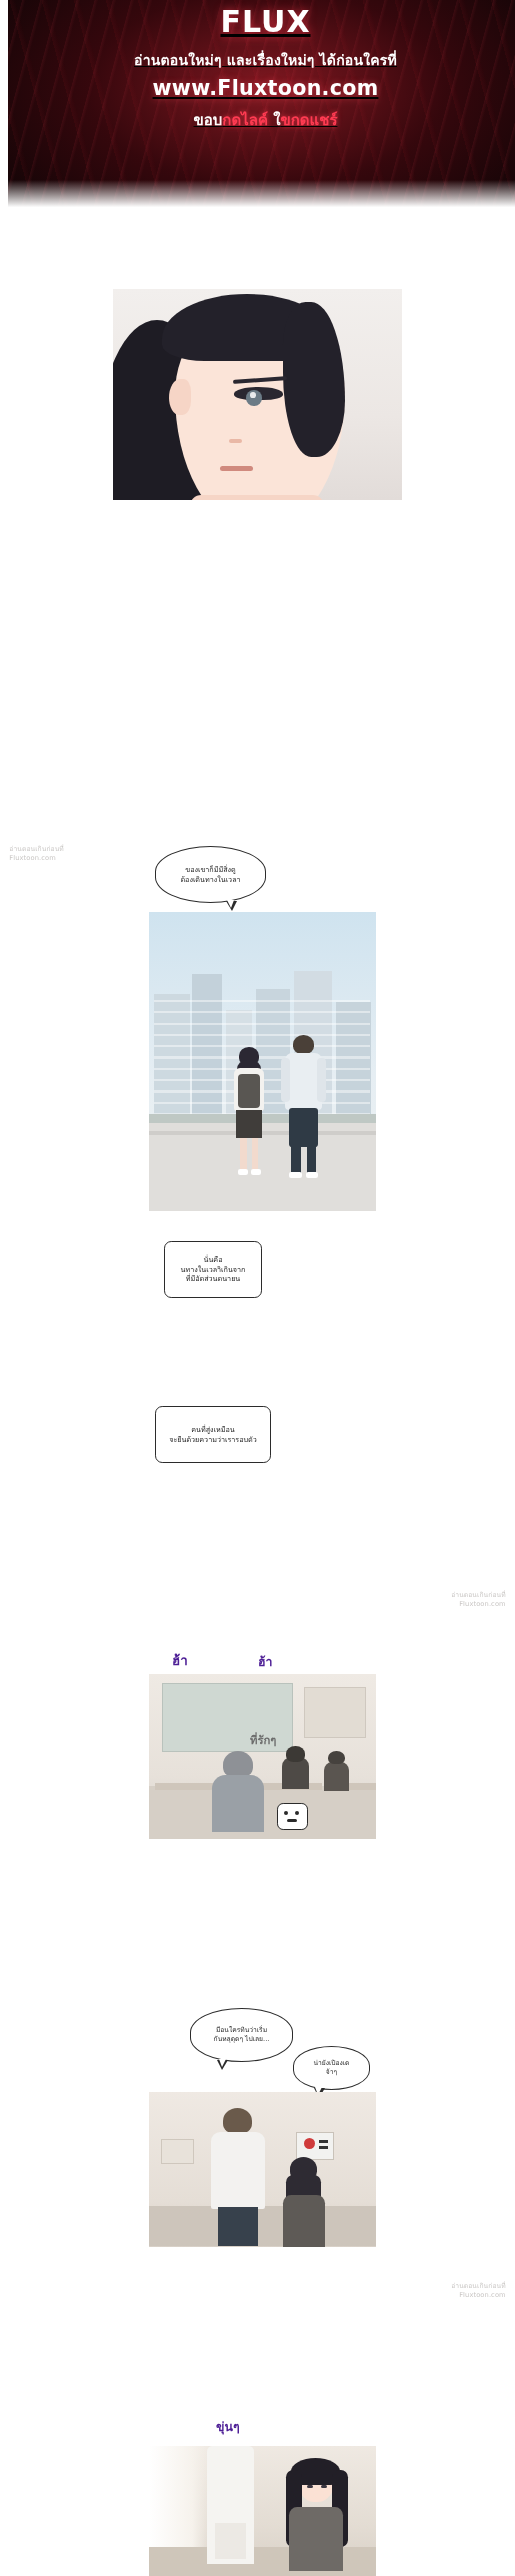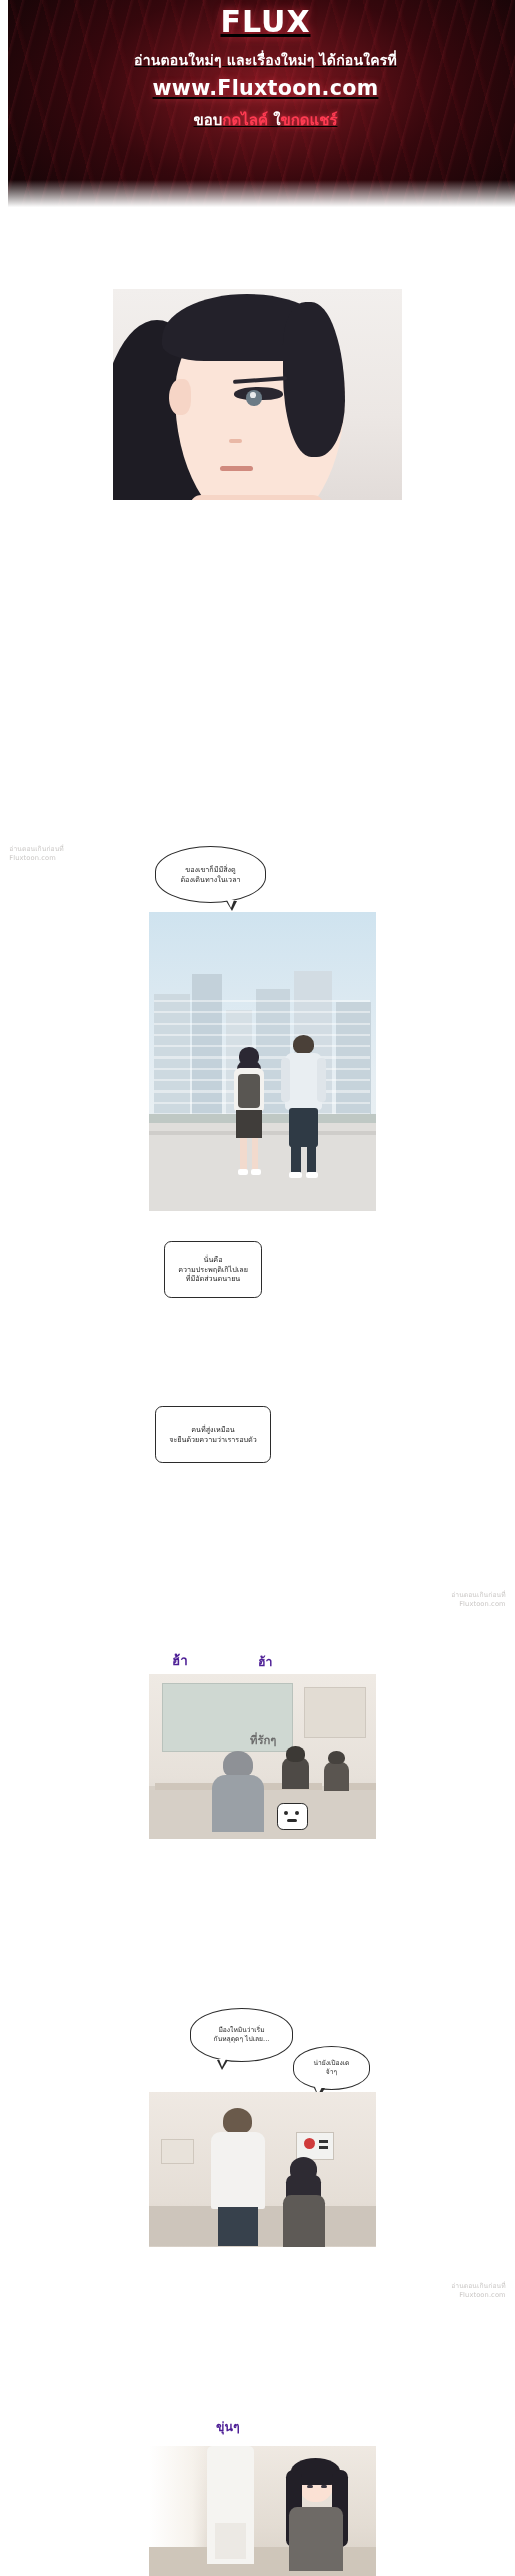--- a/index.html
+++ b/index.html
@@ -318,21 +318,21 @@
       <div style="position:absolute; left:10.3px; top:73px; width:29px; height:39px; background:#2f3a45; border-radius:3.1px;"></div>
       <div style="position:absolute; left:12.4px; top:111px; width:9.3px; height:27px; background:#2f3a45;"></div>
       <div style="position:absolute; left:28px; top:111px; width:9.3px; height:27px; background:#2f3a45;"></div>
       <div style="position:absolute; left:10.3px; top:137px; width:12.4px; height:6.2px; background:#ffffff; border-radius:2.1px;"></div>
       <div style="position:absolute; left:27px; top:137px; width:12.4px; height:6.2px; background:#ffffff; border-radius:2.1px;"></div>
     </div>
   </div>
 
   <div class="bubble rect" style="left:164px; top:1241px; width:98px; height:57px; font-size:7.2px;">
     <span class="bubble-txt">นั่นคือ
-ความประพฤติเกิไปเลย
+นทางในเวลาิเกินจาก
 ที่มีอัตส่วนตนายน</span>
   </div>
 
   <div class="bubble rect" style="left:155px; top:1406px; width:116px; height:57px; font-size:7.2px;">
     <span class="bubble-txt">คนที่สู่งเหมือน
 จะยืนด้วยความว่าเรารอบตัว</span>
   </div>
 
   <div class="watermark" style="right:9.3px; top:1591px;">อ่านตอนเกินก่อนที่
 Fluxtoon.com</div>
@@ -362,21 +362,21 @@
     <div style="position:absolute; left:175px; top:88px; width:25px; height:29px; background:#5a5550; border-radius:8.2px 8.2px 0 0;"></div>
     <div style="position:absolute; left:179px; top:77px; width:16.5px; height:13.4px; background:#46423e; border-radius:50% 50% 40% 40%;"></div>
 
     <div style="position:absolute; left:128px; top:129px; width:29px; height:25px; background:#ffffff; border:1.5px solid #2a2a2a; border-radius:6.2px;"></div>
     <div style="position:absolute; left:135px; top:137px; width:4.1px; height:4.1px; background:#2a2a2a; border-radius:50%;"></div>
     <div style="position:absolute; left:146px; top:137px; width:4.1px; height:4.1px; background:#2a2a2a; border-radius:50%;"></div>
     <div style="position:absolute; left:138px; top:145px; width:10.3px; height:2.6px; background:#2a2a2a; border-radius:1.5px;"></div>
   </div>
 
   <div class="bubble" style="left:190px; top:2008px; width:103px; height:54px; font-size:6.7px;">
-    <span class="bubble-txt">มีองใหมินว่าเริ่ม
+    <span class="bubble-txt">มีอนใครทินว่าเริ่ม
 กันหลุดุดๆ ไปเลย...</span>
     <span class="tail tail-dl"></span>
   </div>
 
   <div class="bubble" style="left:293px; top:2046px; width:77px; height:44px; font-size:6.7px;">
     <span class="bubble-txt">น่ายังเปิองเด
 จ้าๆ</span>
     <span class="tail tail-dl"></span>
   </div>
 

